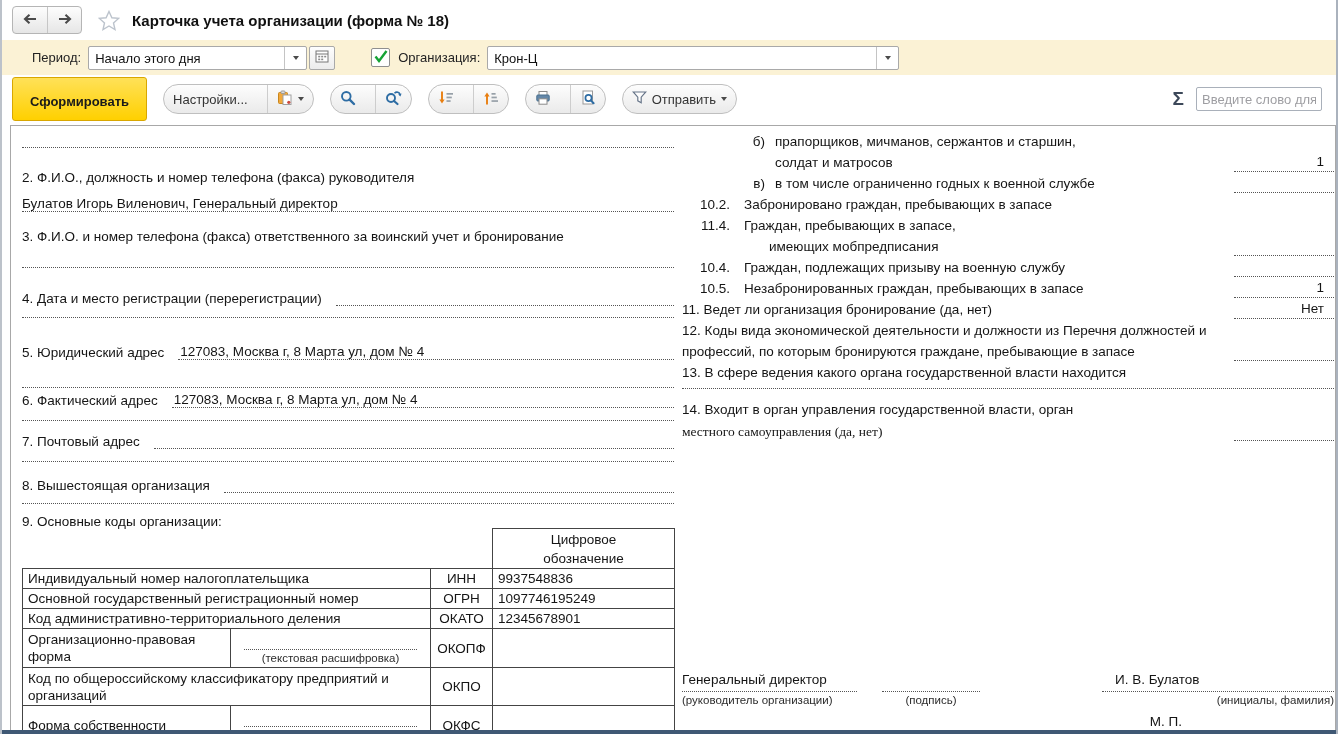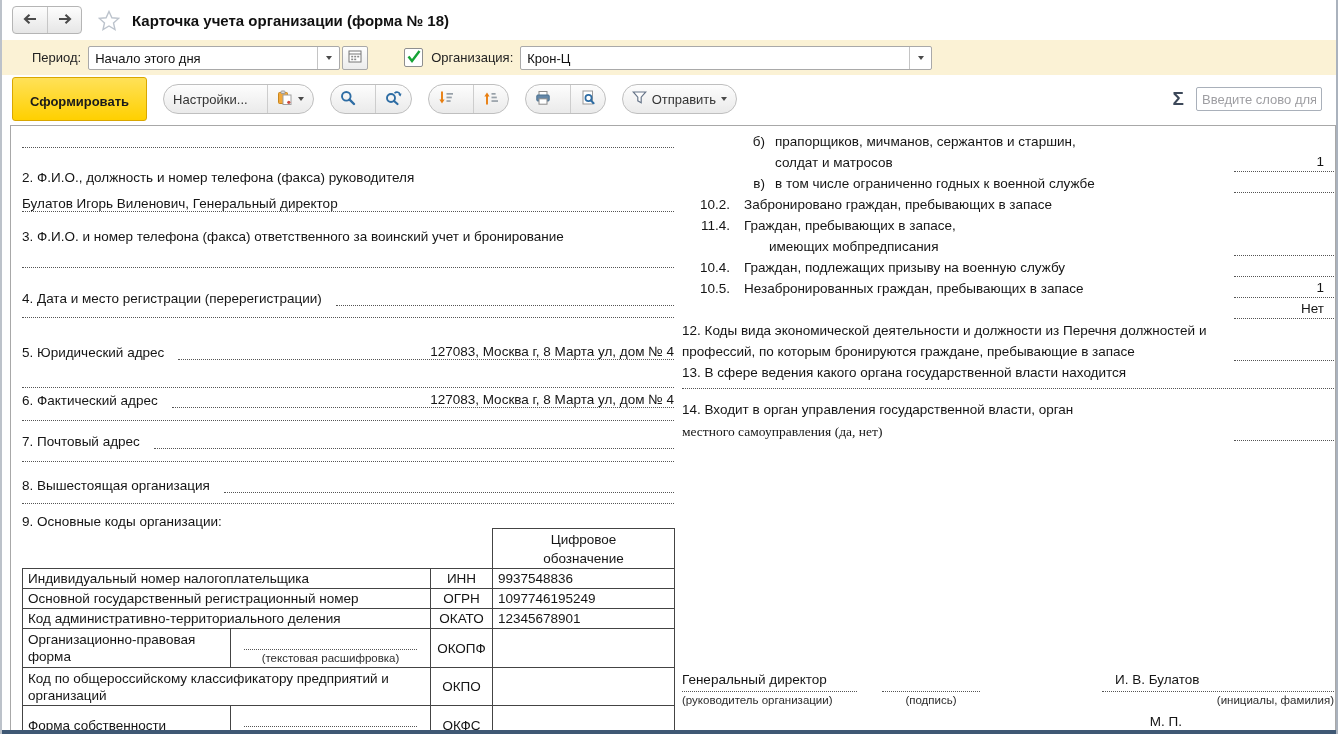--- a/index.html
+++ b/index.html
@@ -33,21 +33,21 @@
   .seg + .seg{border-left:1px solid #cdcdcd;}
   .tb-right{margin-left:auto;display:flex;align-items:center;gap:12px;margin-right:4px;}
   .sigma{font-size:19px;font-weight:bold;color:#3c4859;}
   .search-input{width:126px;height:24px;border:1px solid #a9b0ba;border-radius:2px;font-size:13px;padding:0 5px;
       font-family:"Liberation Sans",sans-serif;color:#333;box-sizing:border-box;}
   .search-input::placeholder{color:#9e9ea2;}
   
   .report{position:absolute;left:8px;top:125px;width:1324px;height:604px;border:1px solid #a8a8a8;background:#fff;overflow:hidden;font-size:13.5px;color:#151515;}
   .colL{position:absolute;left:11px;top:0;width:652px;height:100%;}
   .colR{position:absolute;left:671px;top:0;width:652px;height:100%;}
-  .lrow{position:absolute;left:0;right:0;display:flex;align-items:flex-end;text-align:right;}
+  .lrow{position:absolute;left:0;right:0;display:flex;align-items:flex-end;}
   .full-dot{border-bottom:1px dotted #555;}
   .dot-under{border-bottom:1px dotted #555;}
   .ltext{position:absolute;left:0;right:0;white-space:nowrap;}
   .lab{white-space:nowrap;}
   .fill-dot{flex:1;border-bottom:1px dotted #555;margin-left:14px;height:100%;}
   .val-fill{flex:1;border-bottom:1px dotted #555;margin-left:14px;padding-left:2px;white-space:nowrap;}
   
   table.codes{position:absolute;left:0;top:402px;width:652px;border-collapse:collapse;table-layout:fixed;font-size:13.5px;color:#151515;}
   table.codes td{border:1px solid #444;padding:0 5px;vertical-align:middle;line-height:17px;overflow:hidden;}
   table.codes td.nob{border:none;}
@@ -96,21 +96,21 @@
     <span class="star">
       <svg width="22" height="21" viewBox="0 0 22 21">
           <path d="M11 1.5 L13.9 7.8 L20.6 8.4 L15.5 12.9 L17 19.5 L11 16 L5 19.5 L6.5 12.9 L1.4 8.4 L8.1 7.8 Z" fill="none" stroke="#bcc3cc" stroke-width="1.4"></path>
         </svg>
     </span>
     <span class="title">Карточка учета организации (форма № 18)</span>
   </div>
 
   <div class="filterbar">
     <span class="flabel">Период:</span>
-    <div class="combo" style="width:252px;gap:32px;">
+    <div class="combo" style="width:219px;gap:32px;">
       <span class="combo-text">Начало этого дня</span>
       <span class="combo-dd">
           <i class="caret"></i>
         </span>
     </div>
     <button class="cal-btn">
       <span><svg width="14" height="14" viewBox="0 0 14 14">
             <rect x="1" y="2" width="12" height="11" fill="#fff" stroke="#777"></rect>
             <line x1="1" y1="5" x2="13" y2="5" stroke="#777"></line>
             <rect x="3.2" y="6.8" width="2" height="1.6" fill="#8a8a8a"></rect>
@@ -355,20 +355,21 @@
         <span class="rnum-sub">10.4.</span>
         <span class="rtext ml14">Граждан, подлежащих призыву на военную службу</span>
         <span class="rval u"></span>
       </div>
       <div class="rrow" style="top:151px;">
         <span class="rnum-sub">10.5.</span>
         <span class="rtext ml14">Незабронированных граждан, пребывающих в запасе</span>
         <span class="rval u">1</span>
       </div>
       <div class="rrow" style="top:172px;">
+        <span class="rtext">11. Ведет ли организация бронирование (да, нет)</span>
         <span class="rval u">Нет</span>
       </div>
       <div class="rrow" style="top:193px;">
         <span class="rtext">12. Коды вида экономической деятельности и должности из Перечня должностей и</span>
       </div>
       <div class="rrow" style="top:214px;">
         <span class="rtext">профессий, по которым бронируются граждане, пребывающие в запасе</span>
         <span class="rval u"></span>
       </div>
       <div class="rrow" style="top:235px;">

